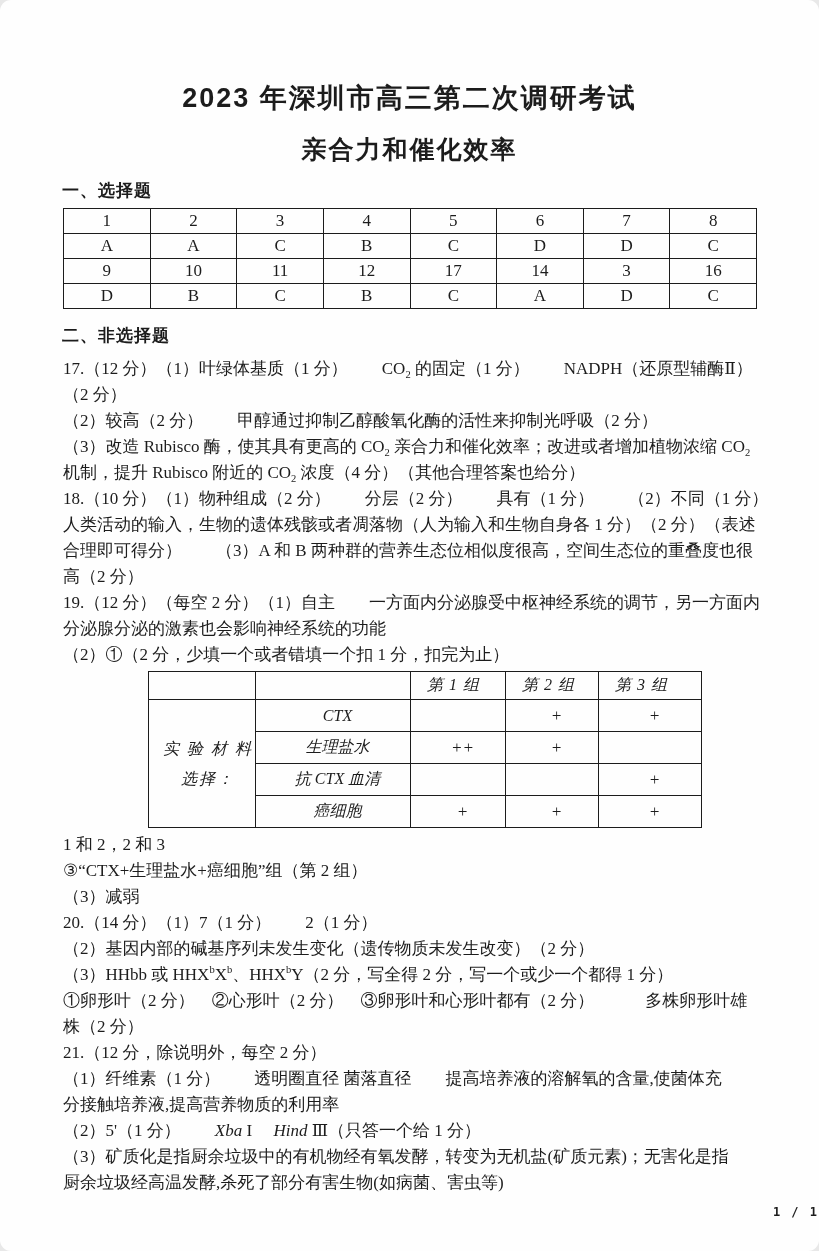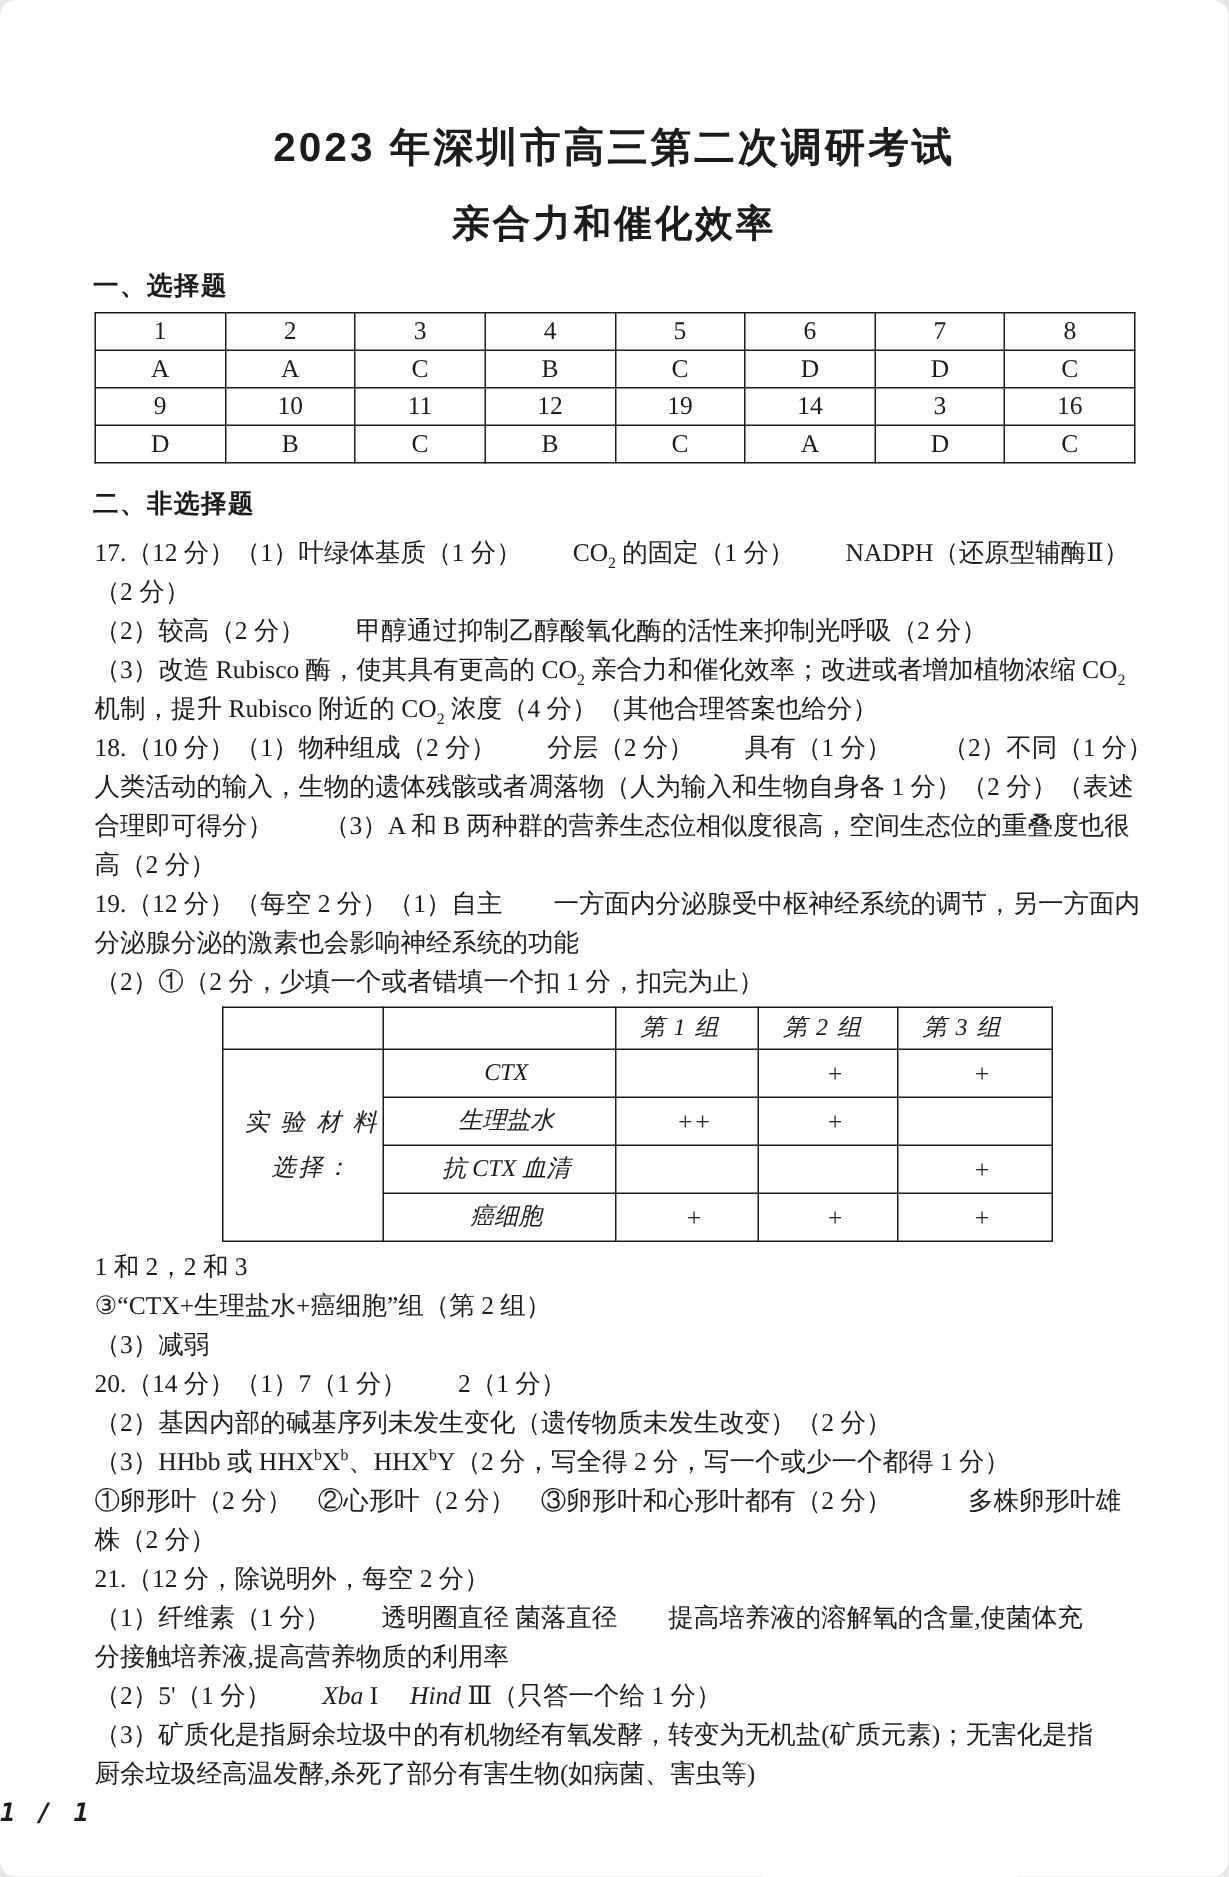--- a/index.html
+++ b/index.html
@@ -45,23 +45,23 @@
   table.exp-table td{
     border:1.5px solid #1c1c1c;padding:0 0 0 9px;text-align:center;vertical-align:middle;
   }
   table.exp-table td.group-header{text-align:left;padding-left:16px;height:27px;letter-spacing:1px;}
   table.exp-table td.material-cell{height:31px;}
   table.exp-table td.row-label-cell{padding-left:12px;line-height:30px;letter-spacing:2px;}
   table.exp-table td.value-cell{font-size:17px;}
   .col-w1{width:97px;}  .col-w2{width:145px;}
   .col-w3{width:78px;}  .col-w4{width:76px;}  .col-w5{width:86px;}
   .page-footer{
-    position:absolute;left:0;right:0;bottom:32px;text-align:left;
+    position:absolute;left:0;right:0;bottom:32px;text-align:right;
     font-family:"DejaVu Sans Mono","Liberation Mono",monospace;
-    font-size:17px;font-weight:bold;letter-spacing:2px;font-style:italic;
+    font-size:12px;font-weight:bold;letter-spacing:2px;
   }
 </style>
 </head>
 <body>
 
 <div class="page">
 
   <h1 class="doc-title">2023 年深圳市高三第二次调研考试</h1>
   <h2 class="doc-subtitle">亲合力和催化效率</h2>
 
@@ -87,21 +87,21 @@
       <td>C</td>
       <td>D</td>
       <td>D</td>
       <td>C</td>
     </tr>
     <tr>
       <td>9</td>
       <td>10</td>
       <td>11</td>
       <td>12</td>
-      <td>19</td>
+      <td>17</td>
       <td>14</td>
       <td>3</td>
       <td>16</td>
     </tr>
     <tr>
       <td>D</td>
       <td>B</td>
       <td>C</td>
       <td>B</td>
       <td>C</td>

